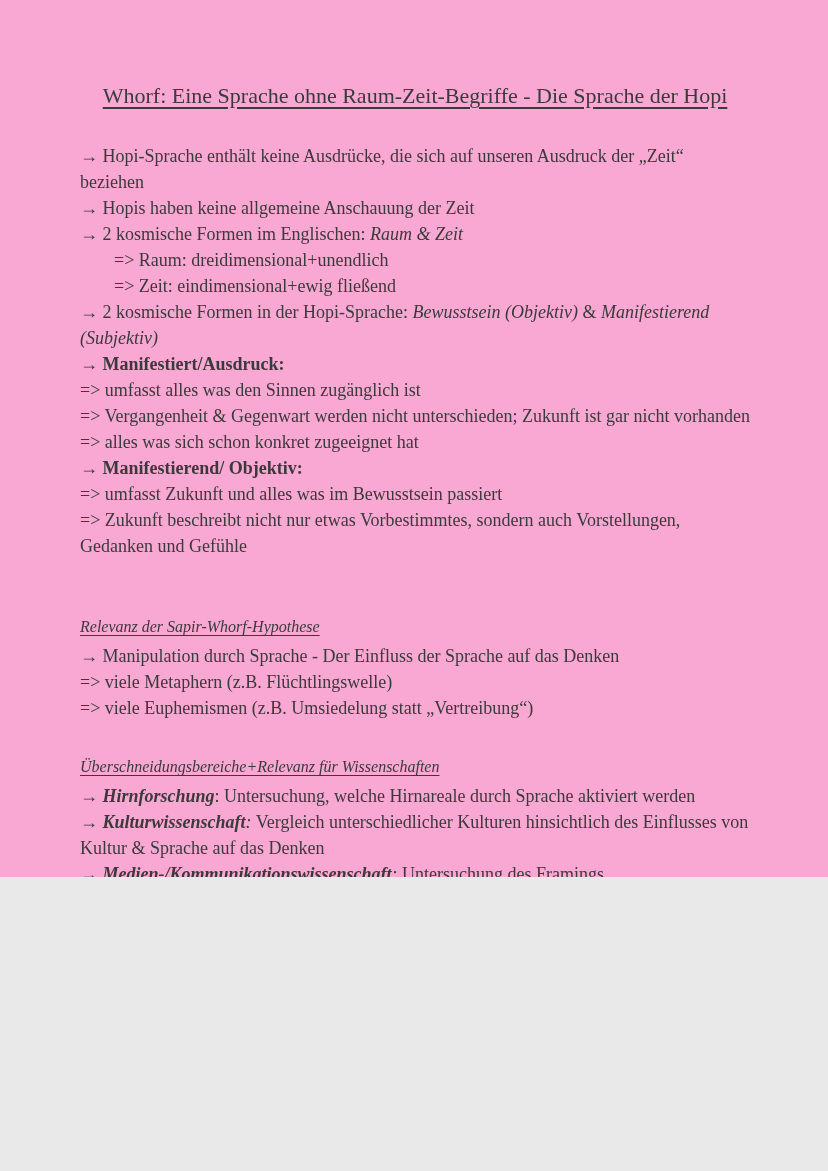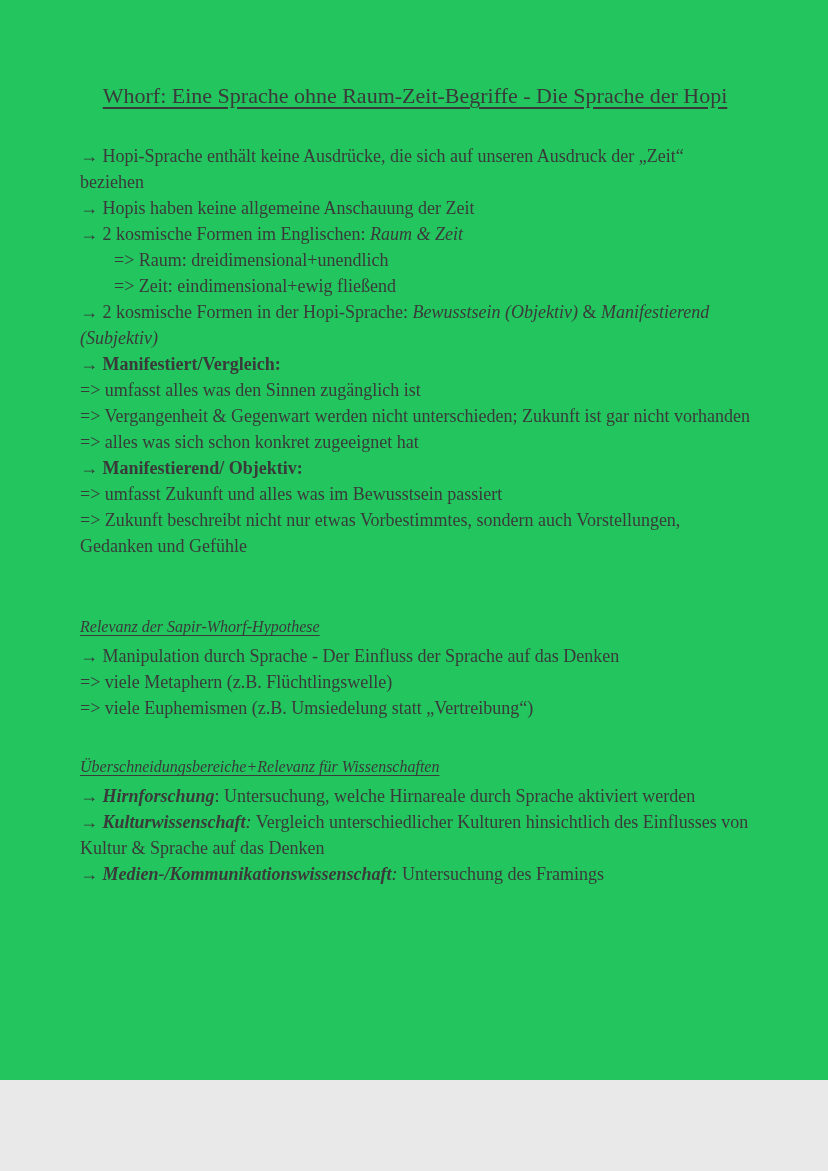--- a/index.html
+++ b/index.html
@@ -4,23 +4,23 @@
 <title>Notizen</title>
 <style>
   html, body {
     margin: 0;
     padding: 0;
     background: #e9e9e9;
   }
   .page {
     position: relative;
     width: 828px;
-    height: 1080px;
+    height: 877px;
     margin: 0 auto;
-    background: #22c55e;
+    background: #f9a8d4;
     font-family: "Liberation Serif", "DejaVu Serif", serif;
     color: #3a3a3a;
     overflow: hidden;
     box-sizing: border-box;
   }
   .page-inner {
     padding: 80px 78px 0 80px;
   }
   .title {
     font-size: 22px;
@@ -68,21 +68,21 @@
   <div class="page-inner">
     <h1 class="title">Whorf: Eine Sprache ohne Raum-Zeit-Begriffe - Die Sprache der Hopi</h1>
     <div id="sections">
         <section class="section">
           <p class="line indent-0"><span class="seg-n">→ Hopi-Sprache enthält keine Ausdrücke, die sich auf unseren Ausdruck der „Zeit“ beziehen</span></p>
           <p class="line indent-0"><span class="seg-n">→ Hopis haben keine allgemeine Anschauung der Zeit</span></p>
           <p class="line indent-0"><span class="seg-n">→ 2 kosmische Formen im Englischen: </span><span class="seg-i">Raum &amp; Zeit</span></p>
           <p class="line indent-1"><span class="seg-n">=&gt; Raum: dreidimensional+unendlich</span></p>
           <p class="line indent-1"><span class="seg-n">=&gt; Zeit: eindimensional+ewig fließend</span></p>
           <p class="line indent-0"><span class="seg-n">→ 2 kosmische Formen in der Hopi-Sprache: </span><span class="seg-i">Bewusstsein (Objektiv)</span><span class="seg-n"> &amp; </span><span class="seg-i">Manifestierend (Subjektiv)</span></p>
-          <p class="line indent-0"><span class="seg-b">→ Manifestiert/Vergleich:</span></p>
+          <p class="line indent-0"><span class="seg-b">→ Manifestiert/Ausdruck:</span></p>
           <p class="line indent-0"><span class="seg-n">=&gt; umfasst alles was den Sinnen zugänglich ist</span></p>
           <p class="line indent-0"><span class="seg-n">=&gt; Vergangenheit &amp; Gegenwart werden nicht unterschieden; Zukunft ist gar nicht vorhanden</span></p>
           <p class="line indent-0"><span class="seg-n">=&gt; alles was sich schon konkret zugeeignet hat</span></p>
           <p class="line indent-0"><span class="seg-b">→ Manifestierend/ Objektiv:</span></p>
           <p class="line indent-0"><span class="seg-n">=&gt; umfasst Zukunft und alles was im Bewusstsein passiert</span></p>
           <p class="line indent-0"><span class="seg-n">=&gt; Zukunft beschreibt nicht nur etwas Vorbestimmtes, sondern auch Vorstellungen, Gedanken und Gefühle</span></p>
         </section>
         <section class="section">
           <h2 class="section-heading">Relevanz der Sapir-Whorf-Hypothese</h2>
           <p class="line indent-0"><span class="seg-n">→ Manipulation durch Sprache - Der Einfluss der Sprache auf das Denken</span></p>

